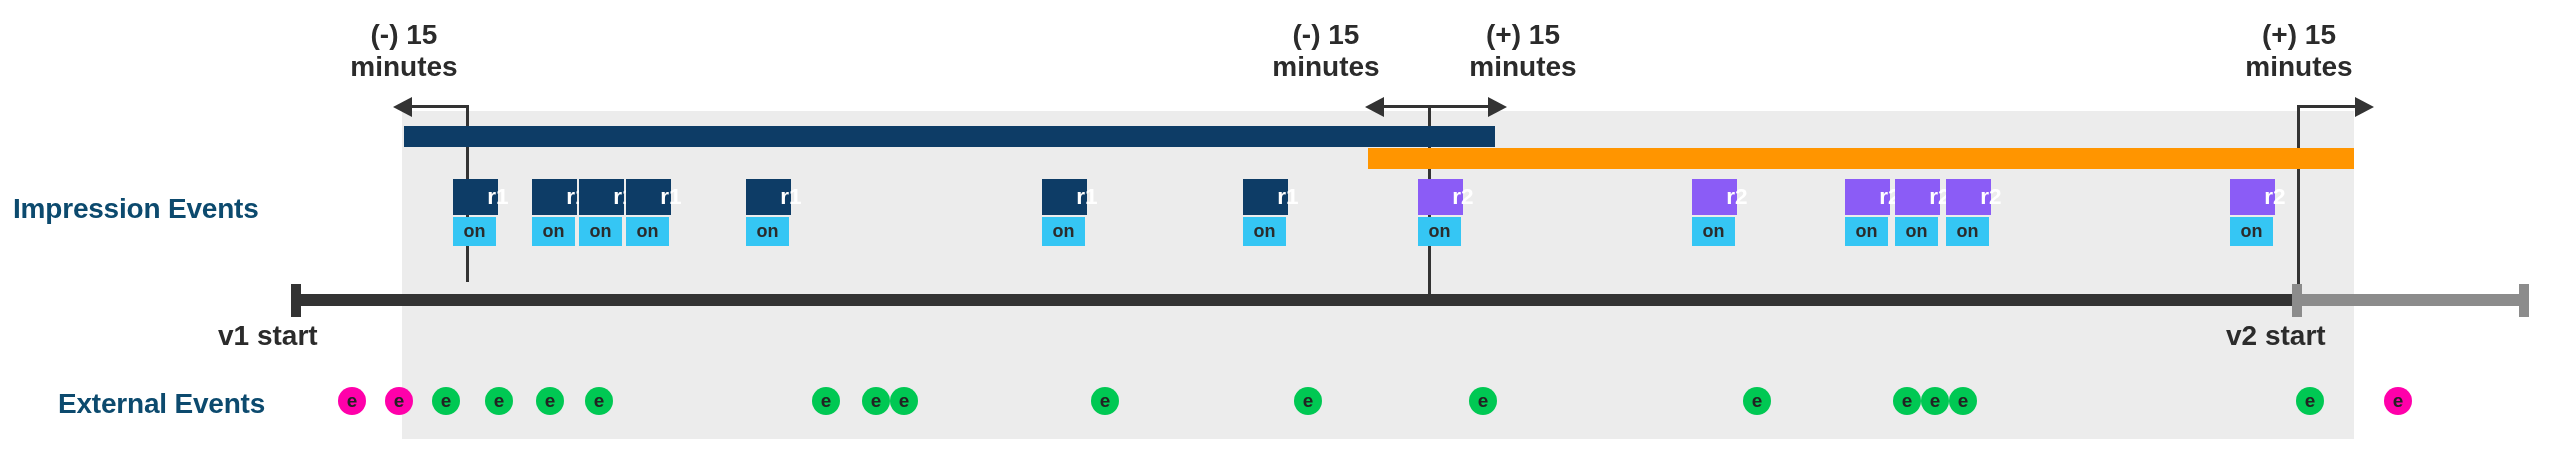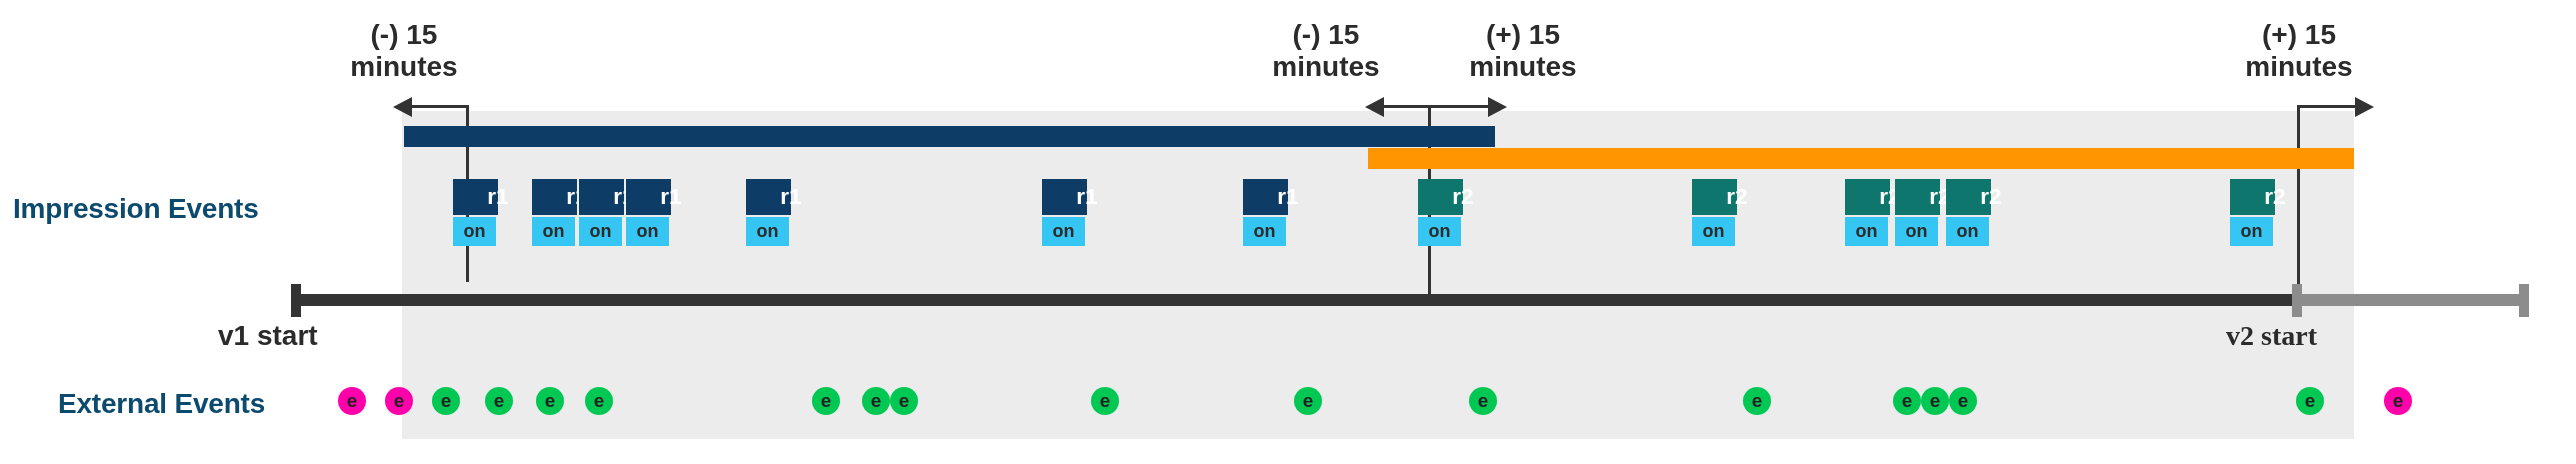--- a/index.html
+++ b/index.html
@@ -69,21 +69,21 @@
     position:absolute;
     width:43px;height:36px;
     color:#ffffff;
     font-size:22.6px;
     font-weight:700;
     display:flex;align-items:center;justify-content:center;
     box-sizing:border-box;
     padding-left:45px;
   }
   .ibox.r1{background:#0d3c66;}
-  .ibox.r2{background:#0f766e;}
+  .ibox.r2{background:#8b5cf6;}
   .obox{
     position:absolute;
     width:43px;height:29px;
     background:#35c6f4;
     color:#2b2b2b;
     font-size:18px;
     font-weight:700;
     display:flex;align-items:center;justify-content:center;
     box-sizing:border-box;
   }
@@ -200,21 +200,21 @@
       <div class="obox" style="left: 2230px; top: 217px;">on</div>
     </div>
 
   <div class="cap dark" style="left:291px;top:284px;"></div>
   <div class="axis dark" style="left:291px;top:294px;width:2003px;"></div>
   <div class="cap gray" style="left:2292px;top:284px;"></div>
   <div class="axis gray" style="left:2292px;top:294px;width:237px;"></div>
   <div class="cap gray" style="left:2519px;top:284px;"></div>
 
   <div class="startlabel" style="left:218px;top:320px;">v1 start</div>
-  <div class="startlabel" style="left:2226px;top:320px;font-family:Liberation Serif, serif;">v2 start</div>
+  <div class="startlabel" style="left:2226px;top:320px;">v2 start</div>
 
   <div id="externals">
       <div class="ev pink" style="left: 338px; top: 387px;">e</div>
       <div class="ev pink" style="left: 385px; top: 387px;">e</div>
       <div class="ev green" style="left: 432px; top: 387px;">e</div>
       <div class="ev green" style="left: 485px; top: 387px;">e</div>
       <div class="ev green" style="left: 536px; top: 387px;">e</div>
       <div class="ev green" style="left: 585px; top: 387px;">e</div>
       <div class="ev green" style="left: 812px; top: 387px;">e</div>
       <div class="ev green" style="left: 862px; top: 387px;">e</div>

